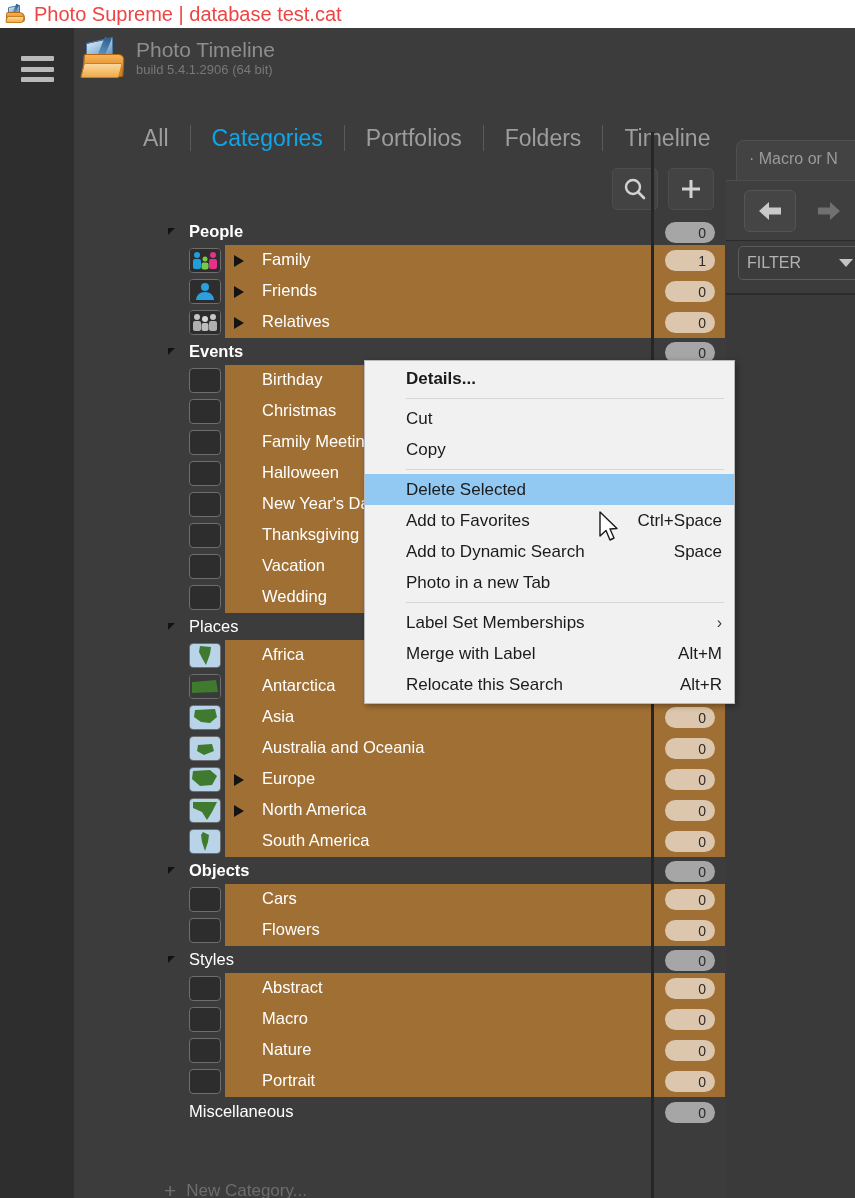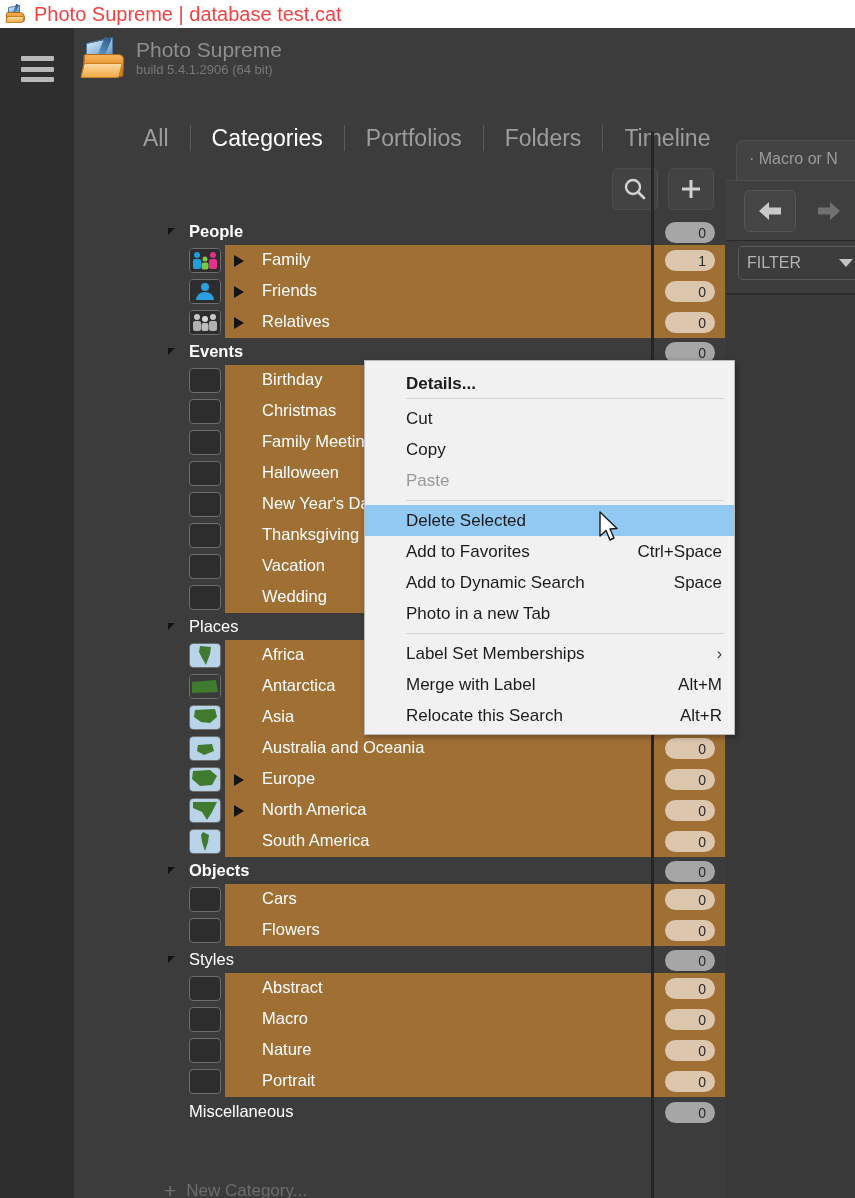--- a/index.html
+++ b/index.html
@@ -81,21 +81,21 @@
 
   
   #tabs {
     position: absolute; left: 0; top: 88px; width: 781px; height: 44px;
     display: flex; align-items: center; margin-left: 48px;
   }
   .tab {
     font-size: 23px; color: #9d9d9d; padding: 0 21px;
     cursor: pointer; white-space: nowrap; line-height: 28px;
   }
-  .tab.active { color: #ffffff; }
+  .tab.active { color: #0ea5e9; }
   .tab-sep { width: 1px; height: 26px; background: #5a5a5a; flex: 0 0 auto; }
 
   
   #toolbtns {
     position: absolute; left: 538px; top: 140px;
     display: flex; gap: 10px;
   }
   .toolbtn {
     width: 46px; height: 42px; border-radius: 5px;
     background: #434343; border: 1px solid #4d4d4d;
@@ -237,21 +237,21 @@
     border: 1px solid #b8b8b8;
     box-shadow: 2px 2px 6px rgba(0,0,0,0.35);
     padding: 2px 0 3px 0;
     z-index: 50;
   }
   .mi {
     position: relative; height: 31px; display: flex; align-items: center;
     padding-left: 41px; padding-right: 12px; cursor: pointer;
     font-size: 17px; color: #1b1b1b;
   }
-  .mi.bold { font-weight: bold; align-items: flex-end; }
+  .mi.bold { font-weight: bold; }
   .mi.disabled { color: #9a9a9a; cursor: default; }
   .mi.sel { background: #91c9f2; }
   .mi .accel { margin-left: auto; font-size: 17px; color: #1b1b1b; }
   .mi .submore { margin-left: auto; font-size: 16px; color: #3a3a3a; }
   .msep { height: 1px; background: #d6d6d6; margin: 4px 10px 4px 41px; }
 
   
   #cursor {
     position: absolute; left: 598px; top: 511px; width: 22px; height: 32px;
     z-index: 70; pointer-events: none;
@@ -281,21 +281,21 @@
 <div id="main">
 
   <div id="app-header">
     <span class="bigicon ps-logo">
       <span class="back"></span>
         <span class="pen"></span>
         <span class="folder"></span>
         <span class="flap"></span>
     </span>
     <span class="names">
-      <span id="app-name">Photo Supreme</span>
+      <span id="app-name">Photo Timeline</span>
       <span id="app-build">build 5.4.1.2906 (64 bit)</span>
     </span>
   </div>
 
   <div id="tabs">
       <div class="tab">All</div>
       <div class="tab-sep"></div>
       <div class="tab active">Categories</div>
       <div class="tab-sep"></div>
       <div class="tab">Portfolios</div>
@@ -582,23 +582,20 @@
     <div class="mi bold">
       <span>Details...</span>
     </div>
     <div class="msep"></div>
     <div class="mi">
       <span>Cut</span>
     </div>
     <div class="mi">
       <span>Copy</span>
     </div>
-    <div class="mi disabled">
-      <span>Paste</span>
-    </div>
     <div class="msep"></div>
     <div class="mi sel">
       <span>Delete Selected</span>
     </div>
     <div class="mi">
       <span>Add to Favorites</span>
       <span class="accel">Ctrl+Space</span>
     </div>
     <div class="mi">
       <span>Add to Dynamic Search</span>

